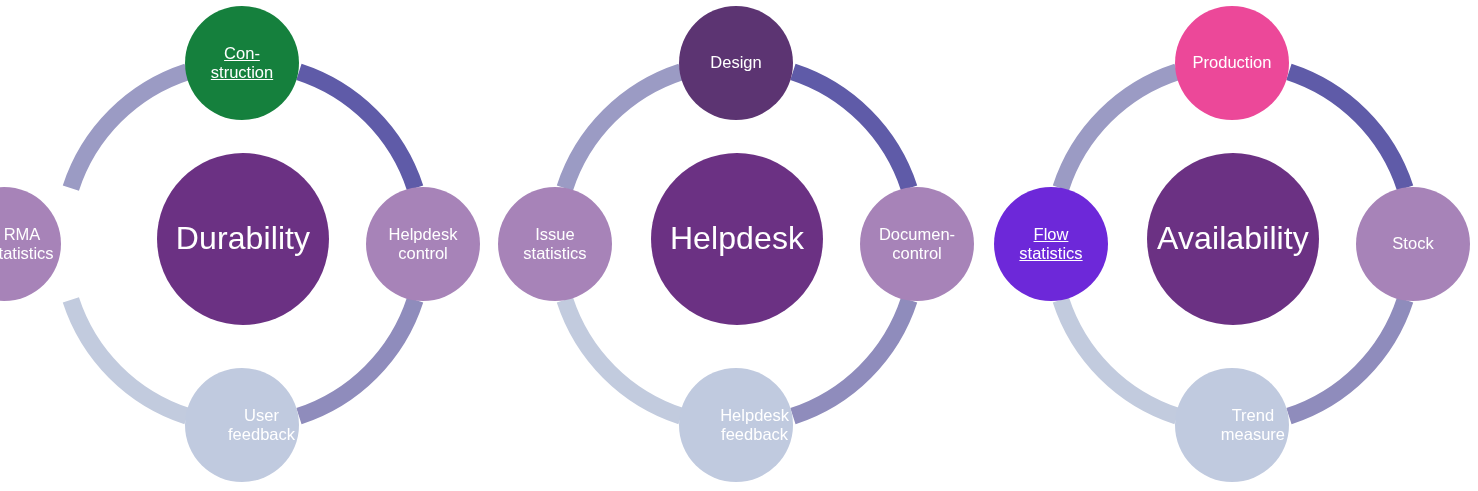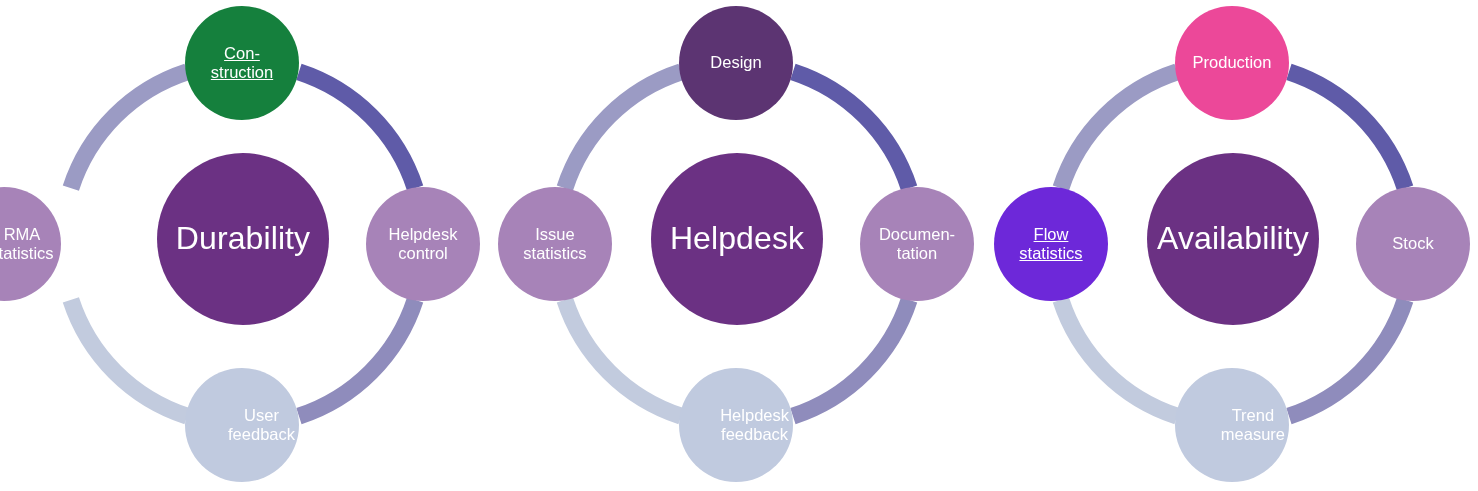--- a/index.html
+++ b/index.html
@@ -115,21 +115,21 @@
         <path d="M 70.86 188.07 A 181 181 0 0 1 187.07 71.86" fill="none" stroke="#9B9BC4" stroke-width="17" stroke-linecap="butt"></path>
       </svg>
       <div class="node node-core" style="background: rgb(107, 49, 131);">
         <span class="node-label">Helpdesk</span>
       </div>
       <div class="node node-sat node-top" style="background: rgb(92, 52, 114);">
         <span class="node-label">Design</span>
       </div>
       <div class="node node-sat node-right" style="background: rgb(167, 131, 184);">
         <span class="node-label">Documen-
-tation</span>
+control</span>
       </div>
       <div class="node node-sat node-bottom" style="background: rgb(192, 202, 223);">
         <span class="node-label">Helpdesk
 feedback</span>
       </div>
       <div class="node node-sat node-left" style="background: rgb(167, 131, 184);">
         <span class="node-label">Issue
 statistics</span>
       </div>
     </div>

